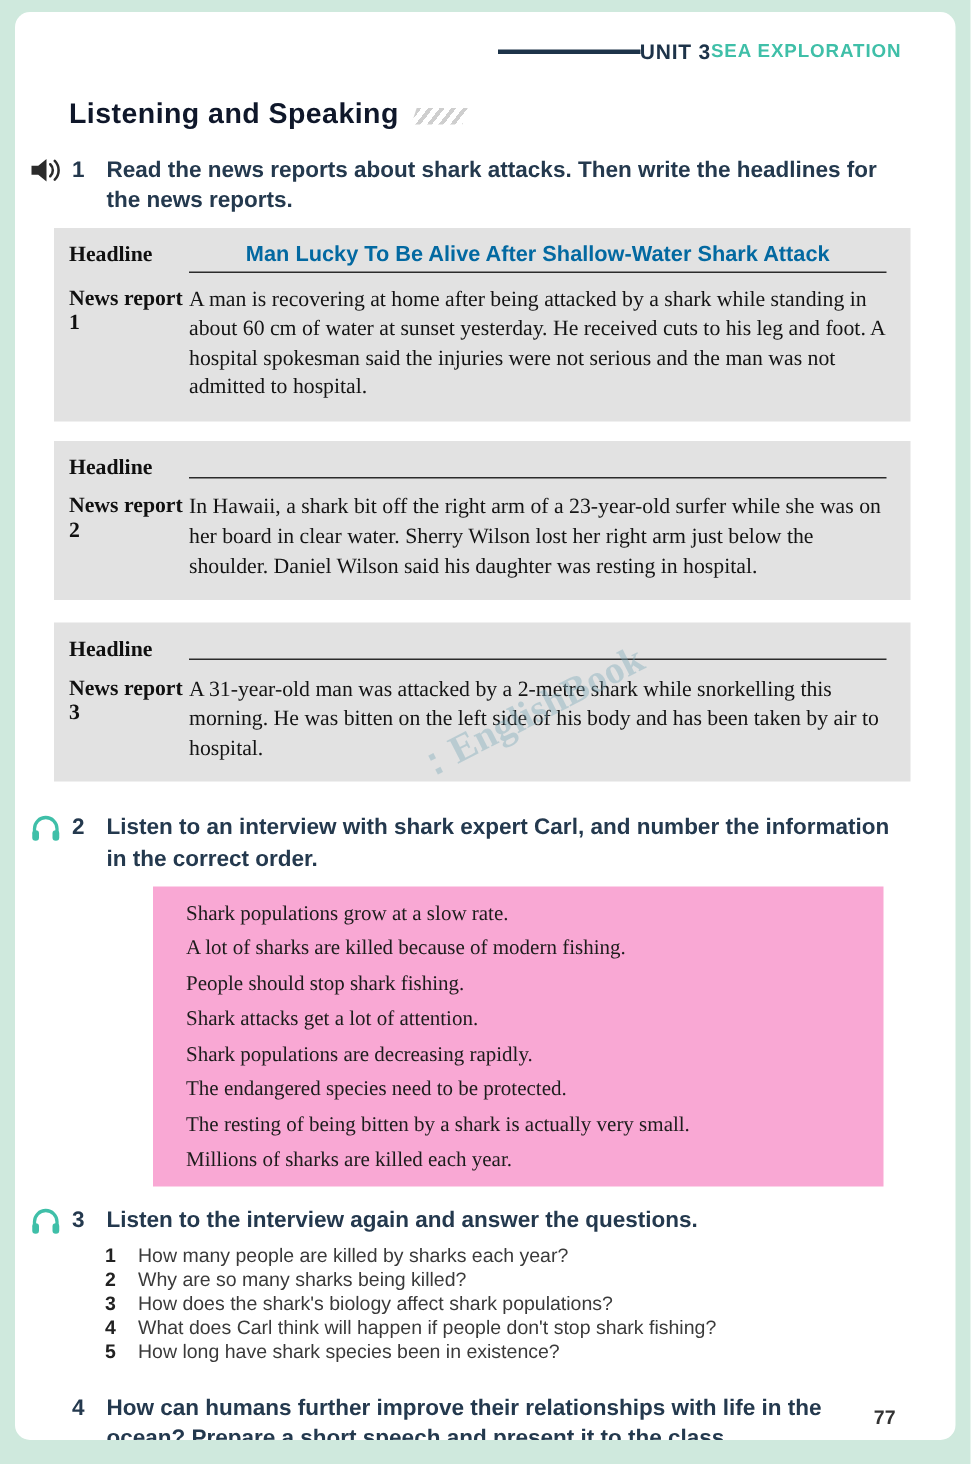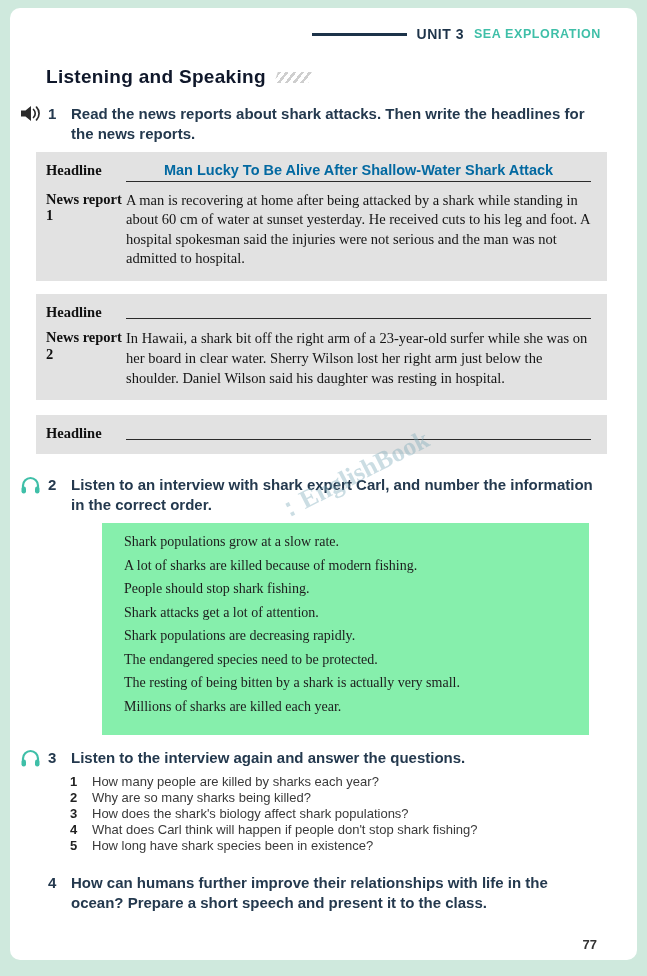--- a/index.html
+++ b/index.html
@@ -13,21 +13,21 @@
   .sheet {
     position:absolute;
     inset:8px 10px 16px 10px;
     background:#ffffff;
     border-radius:10px;
     padding:16px 36px 0 36px;
     overflow:hidden;
   }
 
   
-  .hdr { display:flex; align-items:center; justify-content:flex-end; gap:10px; height:20px; }
+  .hdr { display:flex; align-items:center; justify-content:flex-end; height:20px; }
   .hdr-rule { width:95px; height:3px; background:#1d3349; }
   .unit-label { font-weight:bold; font-size:14px; color:#1d3349; letter-spacing:.5px; }
   .unit-title { font-weight:bold; font-size:12.5px; color:#3fbfa8; letter-spacing:.6px; }
 
   
   .sec-title { margin-top:22px; color:#0f172a; font-weight:bold; font-size:19px; letter-spacing:.3px; display:flex; align-items:center; }
   .title-deco {
     display:inline-block; width:34px; height:11px; margin-left:10px;
     background:repeating-linear-gradient(115deg,#c9c9c9 0 3px, transparent 3px 7px);
     transform:skewX(-18deg); opacity:.9;
@@ -64,22 +64,22 @@
   .rb-body {
     font-family:"Liberation Serif", serif;
     font-size:14.5px; line-height:1.35; color:#141414;
   }
   #report-2 { margin-top:13px; }
   #report-3 { margin-top:15px; }
 
   
   .order-panel {
     margin:8px 12px 0 56px;
-    background:#86efac;
-    padding:10px 16px 14px 22px;
+    background:#f9a8d4;
+    padding:10px 16px 2px 22px;
   }
   .order-item {
     font-family:"Liberation Serif", serif;
     font-size:14px; color:#1c1c1c;
     line-height:17px; margin-bottom:6.5px;
   }
 
   
   .questions { margin:6px 0 0 24px; }
   .q-row { display:flex; margin-bottom:2.5px; font-size:13px; line-height:13.5px; color:#3a3a3a; }
@@ -160,20 +160,24 @@
   </div>
 
   <div class="report-box" id="report-3">
     <div class="rb-row">
       <div class="rb-label">Headline</div>
       <div class="rb-content">
         <div class="headline-title"></div>
         <div class="headline-line blank"></div>
       </div>
     </div>
+    <div class="rb-row rb-body-row">
+      <div class="rb-label">News report 3</div>
+      <div class="rb-content rb-body">A 31-year-old man was attacked by a 2-metre shark while snorkelling this morning. He was bitten on the left side of his body and has been taken by air to hospital.</div>
+    </div>
   </div>
 
   <div class="ex-head" id="ex2-head">
     <span class="ex-icon">
       <svg width="21" height="18" viewBox="0 0 21 18">
         <path d="M3 13 v-3.5 a7.5 7.5 0 0 1 15 0 V13" fill="none" stroke="#3fbfa8" stroke-width="2.2" stroke-linecap="round"></path>
         <rect x="1.5" y="10.5" width="4.5" height="7" rx="2.2" fill="#3fbfa8"></rect>
         <rect x="15" y="10.5" width="4.5" height="7" rx="2.2" fill="#3fbfa8"></rect>
       </svg>
     </span>

